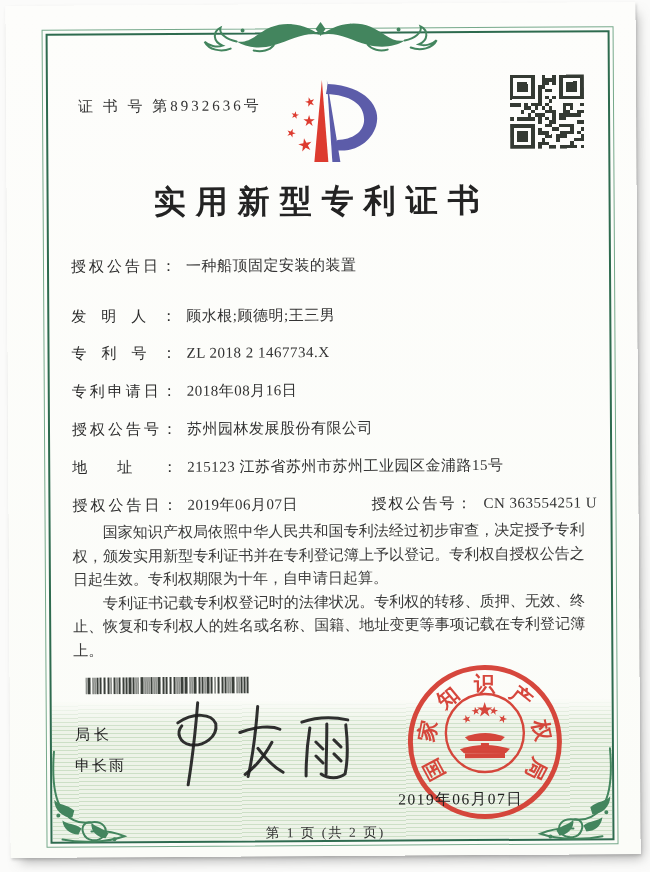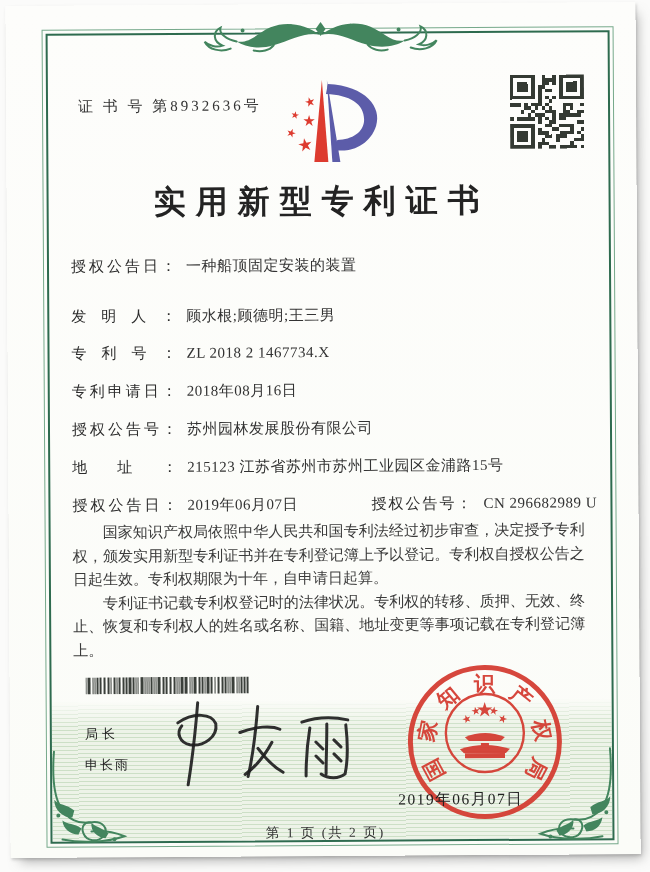--- a/index.html
+++ b/index.html
@@ -40,21 +40,21 @@
   .lab{display:inline-block;width:7em;text-align:justify;text-align-last:justify;color:#2c2c2c;vertical-align:top;}
   .val{margin-left:10px;color:#333;letter-spacing:.5px;}
   .val2g{display:inline-block;min-width:158px;}
   .lab2{margin-left:26px;letter-spacing:2px;color:#2c2c2c;}
   
   .body-text{position:absolute;left:64px;right:54px;top:516px;z-index:2;
     font-size:15px;line-height:23.5px;color:#3a3a3a;text-align:justify;}
   .body-text p{text-indent:2em;}
   
   .barcode{position:absolute;left:76px;top:672px;width:166px;height:17px;z-index:2;}
-  .director{position:absolute;left:75px;font-size:13px;letter-spacing:4px;color:#222;z-index:2;}
+  .director{position:absolute;left:65px;font-size:15px;letter-spacing:4px;color:#222;z-index:2;}
   .d1{top:720px;} .d2{top:751px;letter-spacing:2px;}
   .signature{position:absolute;left:150px;top:688px;width:215px;height:106px;z-index:2;}
   .signature path{fill:none;stroke:#1e1e1e;stroke-width:3;stroke-linecap:round;stroke-linejoin:round;opacity:.92;}
   .seal{position:absolute;left:394px;top:658px;width:162px;height:162px;z-index:2;opacity:.93;}
   .seal-ring{position:absolute;inset:4px;border:5px solid var(--seal-red);border-radius:50%;}
   .seal-char{position:absolute;left:50%;top:50%;font-size:21px;font-weight:bold;color:var(--seal-red);
     font-family:"Liberation Serif",serif;}
   .emblem{position:absolute;left:39px;top:30px;width:84px;height:84px;}
   .emblem *{fill:var(--seal-red);}
   .emblem .e-ring{fill:none;stroke:var(--seal-red);stroke-width:2.4;}
@@ -357,21 +357,21 @@
   <div class="row" style="top:375px">
     <span class="lab">专利申请日：</span><span class="val">2018年08月16日</span>
   </div>
   <div class="row" style="top:413px">
     <span class="lab">授权公告号：</span><span class="val">苏州园林发展股份有限公司</span>
   </div>
   <div class="row" style="top:451px">
     <span class="lab">地址：</span><span class="val">215123 江苏省苏州市苏州工业园区金浦路15号</span>
   </div>
   <div class="row" style="top:489px">
-    <span class="lab">授权公告日：</span><span class="val val2g">2019年06月07日</span><span class="lab2">授权公告号：</span><span class="val">CN 296682989 U</span>
+    <span class="lab">授权公告日：</span><span class="val val2g">2019年06月07日</span><span class="lab2">授权公告号：</span><span class="val">CN 363554251 U</span>
   </div>
 
   <div class="body-text">
     <p>国家知识产权局依照中华人民共和国专利法经过初步审查，决定授予专利权，颁发实用新型专利证书并在专利登记簿上予以登记。专利权自授权公告之日起生效。专利权期限为十年，自申请日起算。</p>
     <p>专利证书记载专利权登记时的法律状况。专利权的转移、质押、无效、终止、恢复和专利权人的姓名或名称、国籍、地址变更等事项记载在专利登记簿上。</p>
   </div>
 
   <svg class="barcode" id="barcode" viewBox="0 0 166 17" preserveAspectRatio="none">
       <rect x="0" y="0" width="1" height="17"></rect>
       <rect x="2" y="0" width="3" height="17"></rect>

